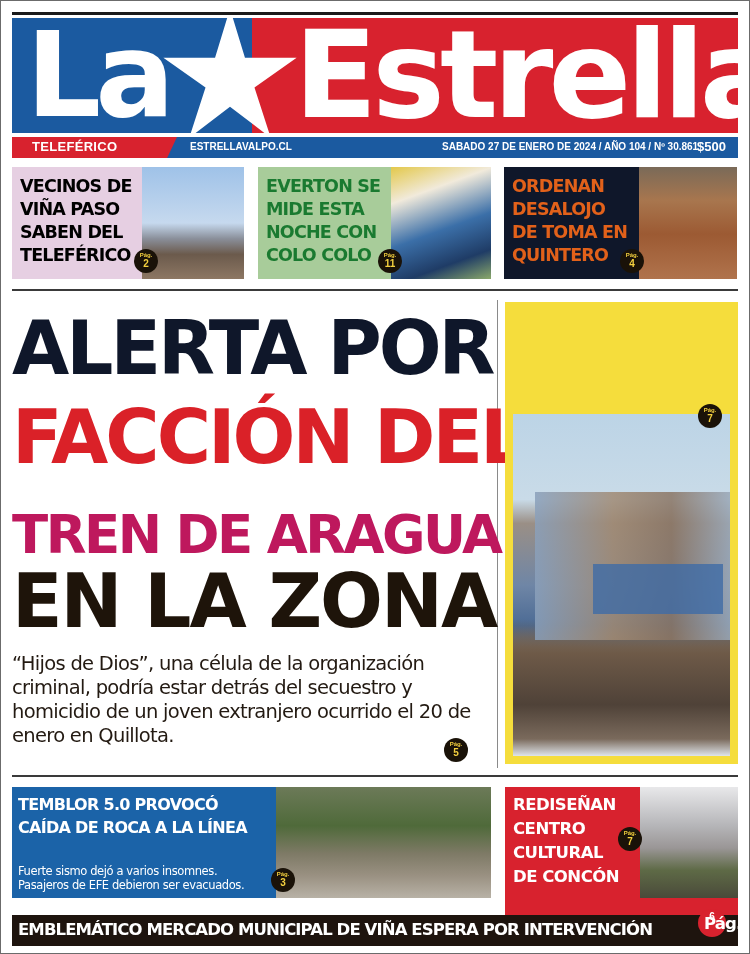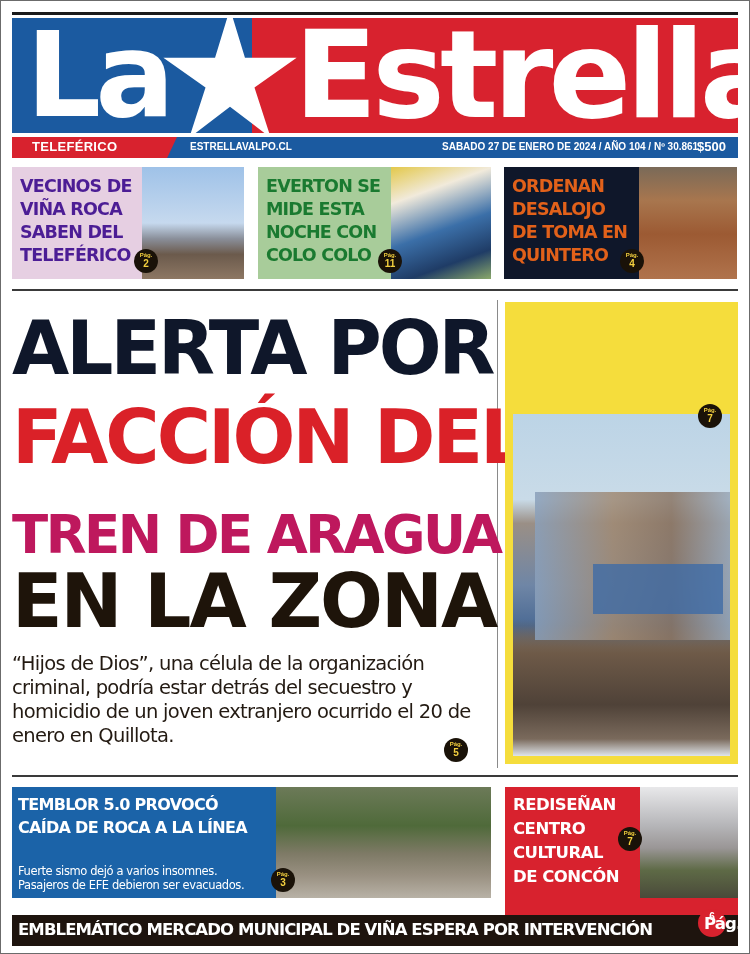--- a/index.html
+++ b/index.html
@@ -24,21 +24,21 @@
   .info-date { position: absolute; left: 405px; top: 4px; font: bold 10px "Liberation Sans", sans-serif; color: #fff; padding-left: 25px; }
   .info-price { position: absolute; right: 12px; top: 2px; font: bold 13px "Liberation Sans", sans-serif; color: #fff; }
 
   
   .teaser { position: absolute; top: 167px; height: 112px; overflow: hidden; }
   .teaser .txt { position: absolute; left: 8px; top: 8px; font: 900 17.5px/23px "DejaVu Sans", sans-serif; letter-spacing: -0.8px; }
   .teaser .photo { position: absolute; top: 0; right: 0; height: 112px; }
   .pag { position: absolute; width: 24px; height: 24px; border-radius: 50%; background: #1a1208; color: #f4d03f; text-align: center; font: bold 6px/7px "Liberation Sans", sans-serif; padding-top: 3px; }
   .pag b { display: block; font-size: 10px; line-height: 10px; }
   .t1 { left: 12px; width: 232px; background: #e6cfe2; }
-  .t1 .txt { color: #4c1d95; }
+  .t1 .txt { color: #000000; }
   .t1 .photo { width: 102px; background: linear-gradient(180deg, #9fc2e8 0%, #c6d9ee 50%, #8a8f9a 64%, #6b5a4c 78%, #8d7763 100%); }
   .t2 { left: 258px; width: 233px; background: #a8cc9a; }
   .t2 .txt { color: #1a7a30; }
   .t2 .photo { width: 100px; background: linear-gradient(160deg, #e3c84a 0%, #f1eadb 25%, #3b6fa8 55%, #1f3c66 80%, #8aa86a 100%); }
   .t3 { left: 504px; width: 233px; background: #0f172a; }
   .t3 .txt { color: #e2611a; }
   .t3 .photo { width: 98px; background: linear-gradient(180deg, #7a6a58 0%, #a8764e 30%, #9c5a33 60%, #b0734c 100%); }
 
   .rule-mid { position: absolute; left: 12px; top: 289px; width: 726px; height: 2px; background: #3a3a3a; }
   .vrule { position: absolute; left: 497px; top: 300px; width: 1px; height: 468px; background: #8a8a8a; }
@@ -98,21 +98,21 @@
       <span>TELEFÉRICO</span>
     </div>
   <span class="info-web">ESTRELLAVALPO.CL</span>
   <span class="info-date">SABADO 27 DE ENERO DE 2024 / AÑO 104 / Nº 30.861</span>
   <span class="info-price">$500</span>
 </div>
 
 <div class="teaser t1">
   <div class="txt">
     <div>VECINOS DE</div>
-      <div>VIÑA ROCA</div>
+      <div>VIÑA PASO</div>
       <div>SABEN DEL</div>
       <div>TELEFÉRICO</div>
   </div>
   <div class="photo"></div>
   <div class="pag" style="left:122px; top:82px;"><span>Pág.</span><b>2</b></div>
 </div>
 
 <div class="teaser t2">
   <div class="txt">
     <div>EVERTON SE</div>

